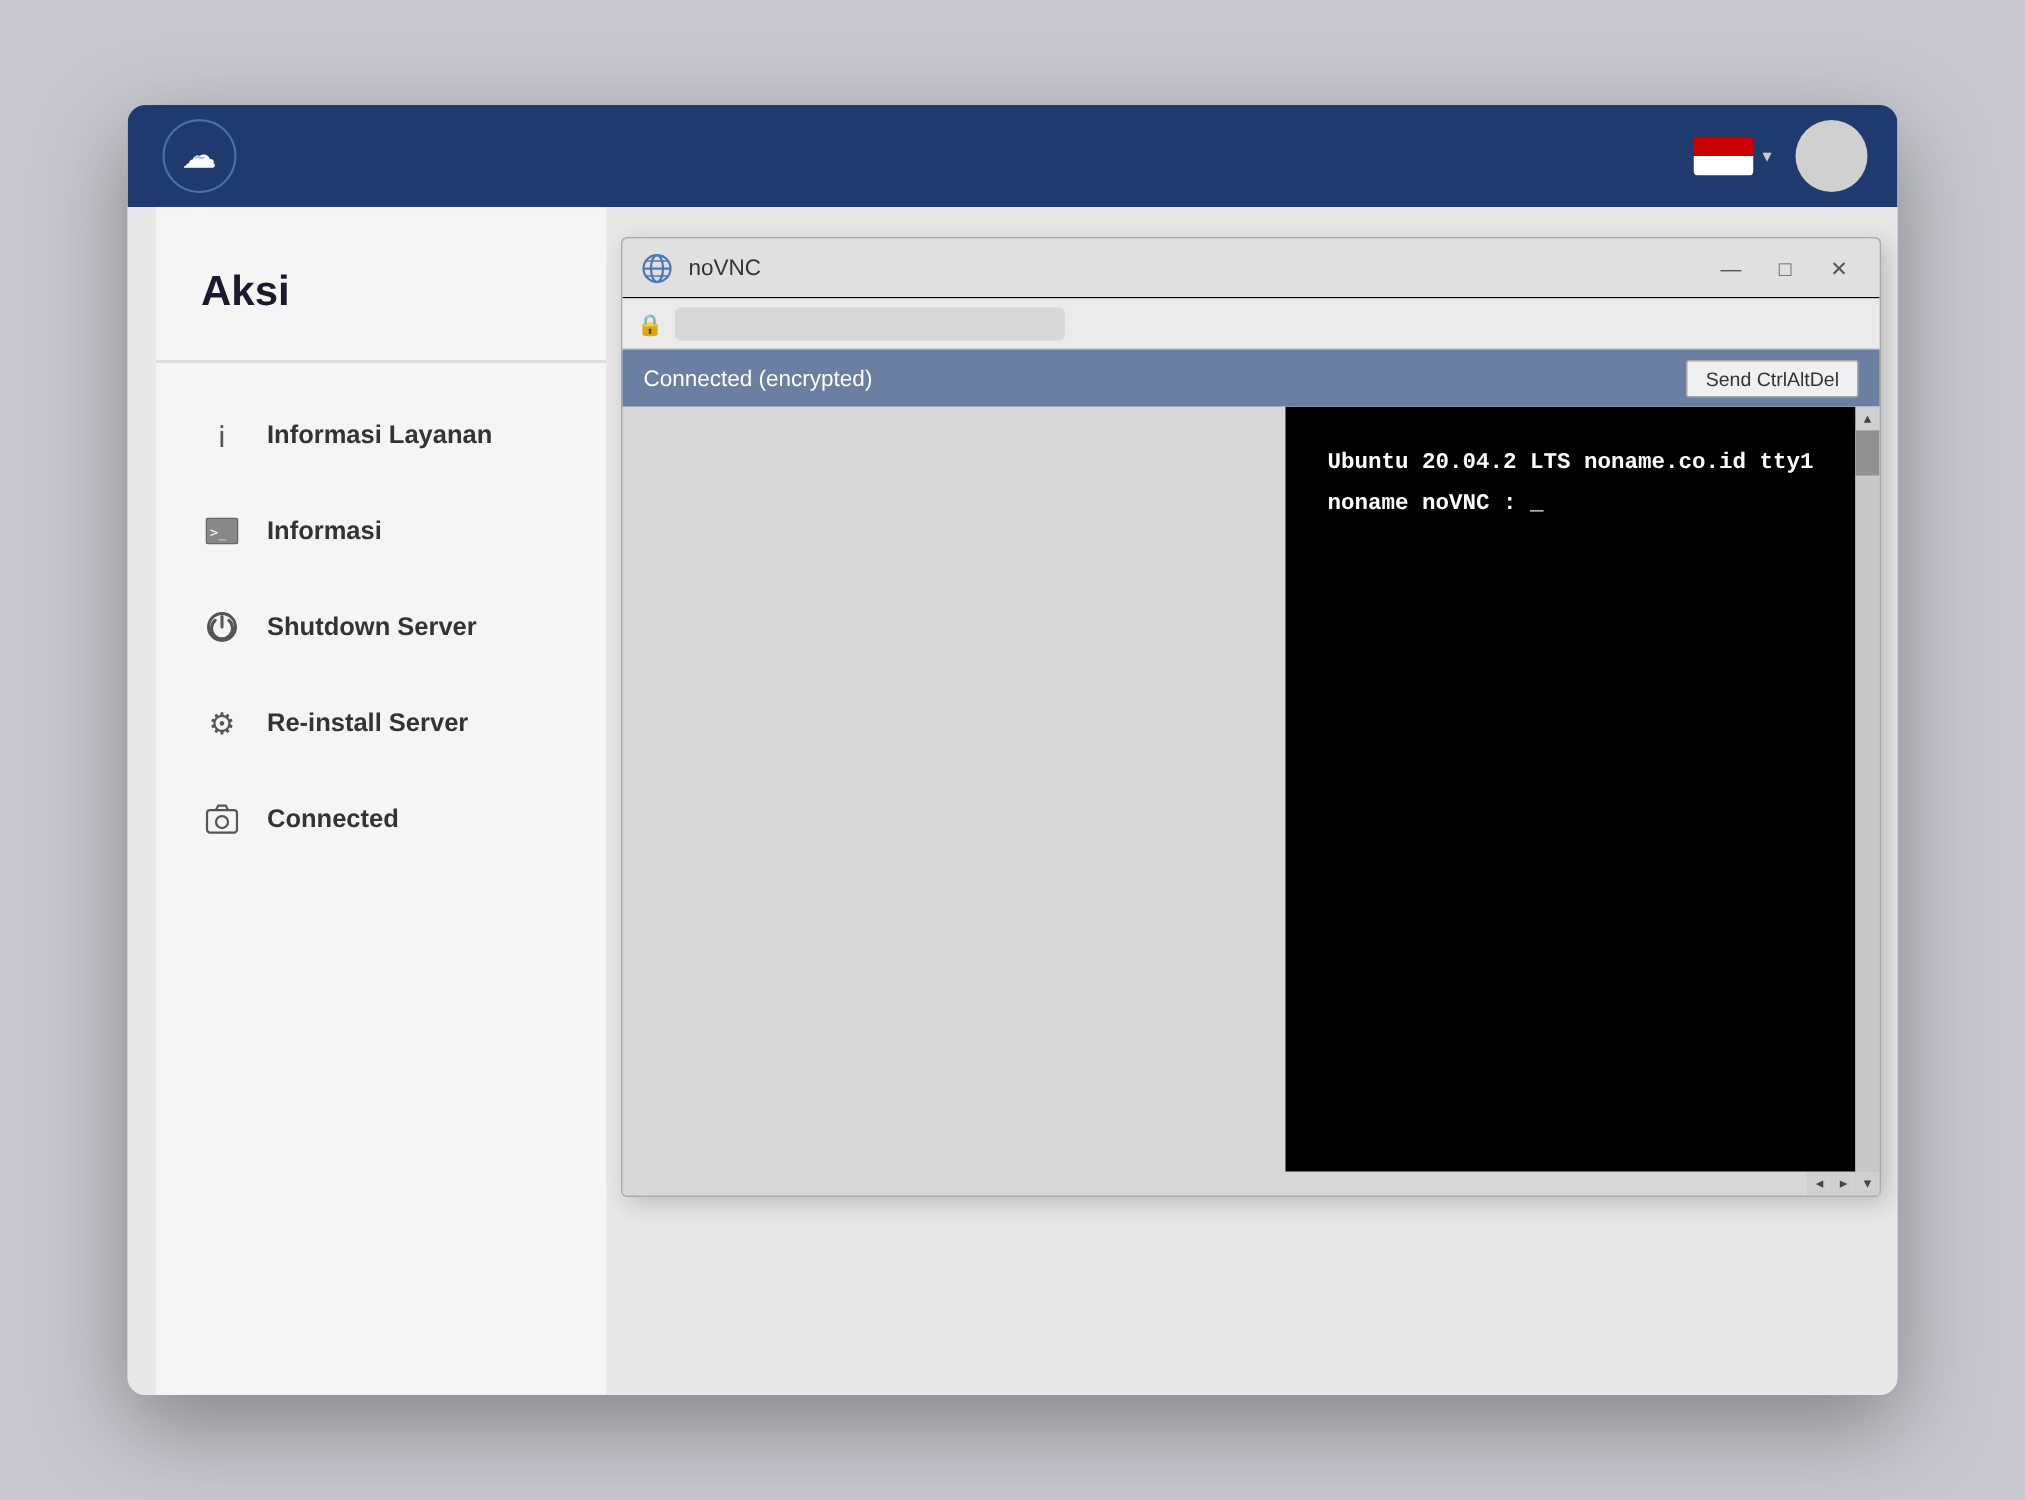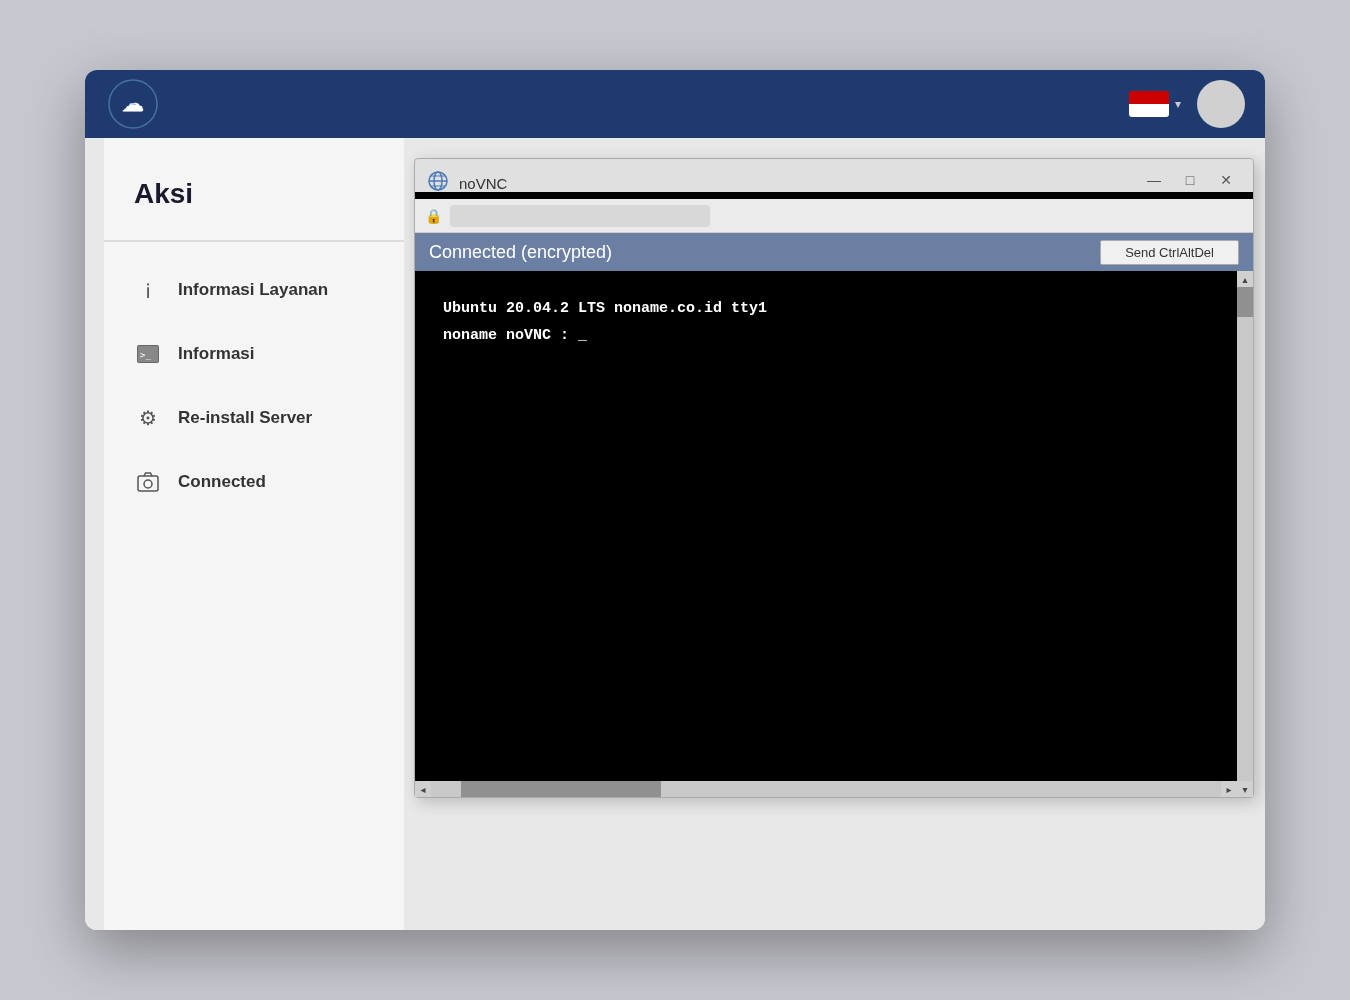--- a/index.html
+++ b/index.html
@@ -160,23 +160,23 @@
       flex-direction: column;
       box-shadow: 4px 4px 16px rgba(0,0,0,0.2);
       margin-top: 10px;
     }
 
     
     .novnc-titlebar {
       background: #e0e0e0;
       height: 40px;
       display: flex;
-      align-items: flex-end;
+      align-items: center;
       padding: 0 12px;
-      border-bottom: 7px solid #000000;
+      border-bottom: 1px solid #000000;
       border-radius: 4px 4px 0 0;
       gap: 10px;
       flex-shrink: 0;
     }
 
     .novnc-titlebar-icon {
       width: 22px;
       height: 22px;
       display: flex;
       align-items: center;
@@ -239,28 +239,28 @@
       background: #6b7fa3;
       height: 38px;
       display: flex;
       align-items: center;
       padding: 0 14px;
       flex-shrink: 0;
     }
 
     .novnc-status-text {
       color: #ffffff;
-      font-size: 18px;
+      font-size: 15px;
       flex: 1;
     }
 
     .send-cad-btn {
       background: #f0f0f0;
       border: 1px solid #aaa;
-      padding: 4px 24px;
+      padding: 4px 12px;
       font-size: 13px;
       color: #333;
       cursor: pointer;
       border-radius: 2px;
     }
 
     
     .novnc-screen {
       flex: 1;
       background: #000000;
@@ -358,20 +358,21 @@
       flex: 1;
       display: flex;
       overflow: hidden;
     }
 
     .novnc-screen-with-scroll {
       flex: 1;
       display: flex;
       flex-direction: column;
       overflow: hidden;
+      align-items: flex-end;
     }
   </style>
 </head>
 <body>
 
 <div class="browser-window">
 
   <div class="browser-topbar">
     <div class="browser-logo">
 
@@ -407,20 +408,30 @@
           <div class="sidebar-icon">
             <svg width="22" height="18" viewBox="0 0 22 18" fill="none">
               <rect x="0" y="0" width="22" height="18" rx="2" fill="#666"></rect>
               <rect x="1" y="1" width="20" height="16" rx="1" fill="#888"></rect>
               <text x="3" y="13" font-size="9" fill="#fff" font-family="monospace">&gt;_</text>
             </svg>
           </div>
           <span class="sidebar-label">Informasi</span>
         </div>
 
+        <div class="sidebar-item">
+          <div class="sidebar-icon">
+            <svg width="22" height="22" viewBox="0 0 22 22" fill="none">
+              <circle cx="11" cy="11" r="9" stroke="#555" stroke-width="2" fill="none"></circle>
+              <line x1="11" y1="4" x2="11" y2="11" stroke="#555" stroke-width="2" stroke-linecap="round"></line>
+              <path d="M6.5 6.5 A7 7 0 1 0 15.5 6.5" stroke="#555" stroke-width="2" fill="none" stroke-linecap="round"></path>
+            </svg>
+          </div>
+          <span class="sidebar-label">Shutdown Server</span>
+        </div>
 
 
         <div class="sidebar-item">
           <div class="sidebar-icon">⚙</div>
           <span class="sidebar-label">Re-install Server</span>
         </div>
 
         <div class="sidebar-item">
           <div class="sidebar-icon">
             <svg width="22" height="20" viewBox="0 0 22 20" fill="none">

